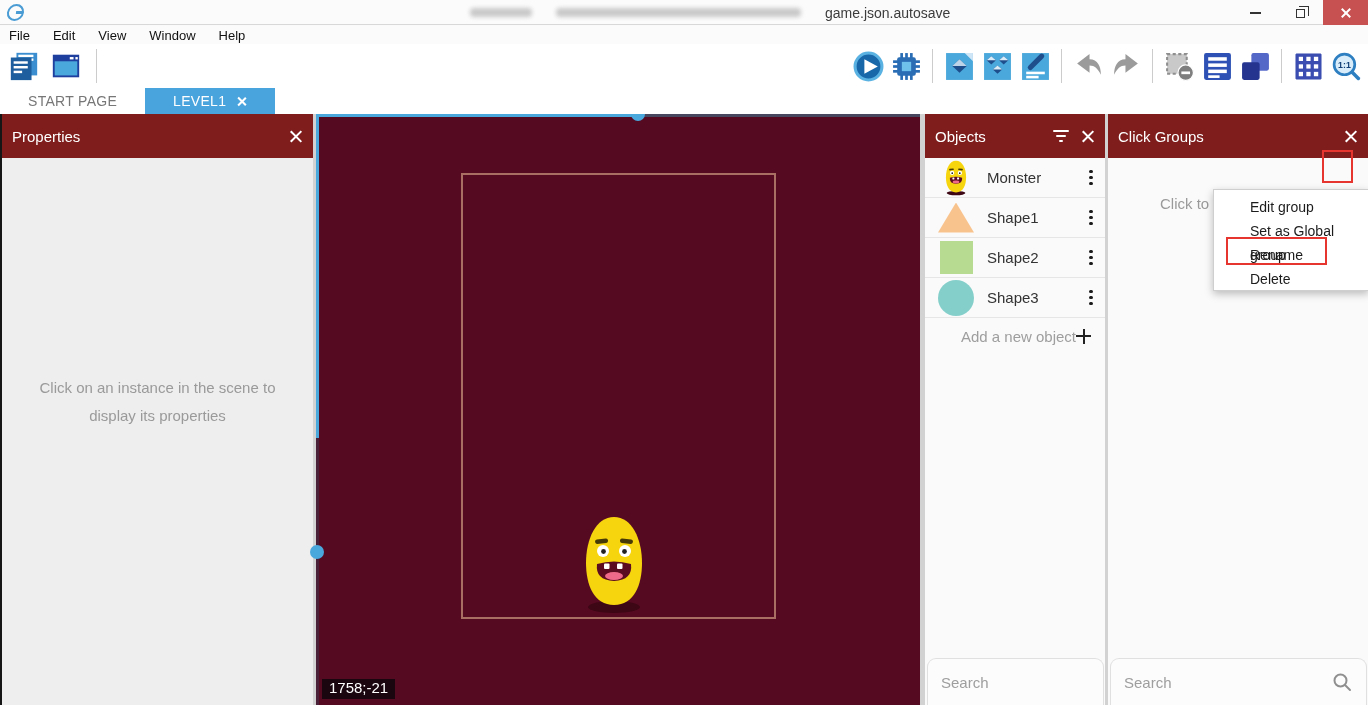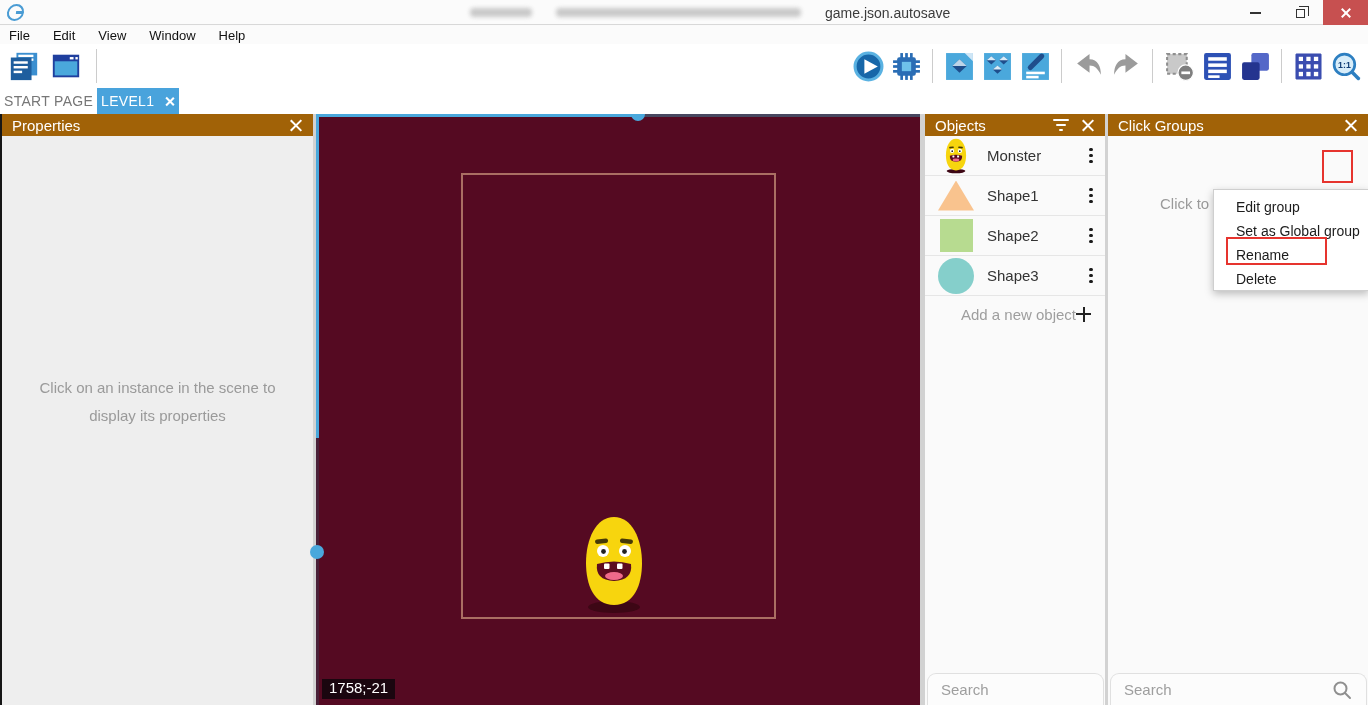--- a/index.html
+++ b/index.html
@@ -29,33 +29,33 @@
 
   
   .toolbar { position:absolute; left:0; top:44px; width:100%; height:44px; background:#fff; display:flex; align-items:center; }
   .tb-left { display:flex; align-items:center; gap:10px; padding-left:8px; }
   .tb-right { position:absolute; right:6px; display:flex; align-items:center; gap:6px; }
   .tb-sep { width:1px; height:34px; background:#ccc; margin:0 4px; }
   .tb-icon { width:32px; height:32px; display:flex; align-items:center; justify-content:center; }
 
   
   .tabbar { position:absolute; left:0; top:88px; width:100%; height:26px; background:#fff; display:flex; align-items:stretch; }
-  .tab { display:flex; align-items:center; gap:10px; padding:0 4px; font-size:14px; color:#777; letter-spacing:.3px; }
+  .tab { display:flex; align-items:center; gap:10px; padding:0 28px; font-size:14px; color:#777; letter-spacing:.3px; }
   .tab.active { background:#49a3dc; color:#fff; }
   .tab-x { position:relative; width:11px; height:11px; }
   .tab-x::before,.tab-x::after { content:""; position:absolute; left:5px; top:0; width:1.8px; height:11px; background:#999; }
   .tab-x::before{transform:rotate(45deg);} .tab-x::after{transform:rotate(-45deg);}
   .tab.active .tab-x::before,.tab.active .tab-x::after { background:#fff; }
 
   
   .main { position:absolute; left:0; top:114px; width:1368px; height:591px; background:#d2d2d2; }
   .left-edge { position:absolute; left:0; top:0; width:2px; height:100%; background:#161616; }
 
   
-  .panel-header { height:22px; background:#a16207; color:#fff; display:flex; align-items:center; padding:0 10px; }
+  .panel-header { height:44px; background:#7f1d1d; color:#fff; display:flex; align-items:center; padding:0 10px; }
   .panel-header .ph-title { font-size:15px; flex:1; }
   .ph-x { position:relative; width:14px; height:14px; margin-left:10px; }
   .ph-x::before,.ph-x::after { content:""; position:absolute; left:6px; top:0; width:2.2px; height:15px; background:#fff; }
   .ph-x::before{transform:rotate(45deg);} .ph-x::after{transform:rotate(-45deg);}
   .filter-icon { display:flex; flex-direction:column; align-items:center; gap:2.5px; padding:2px; }
   .filter-icon i { display:block; height:2.5px; background:#fff; border-radius:1px; }
   .filter-icon i:nth-child(1){width:16px;} .filter-icon i:nth-child(2){width:10px;} .filter-icon i:nth-child(3){width:4px;}
 
   .properties-panel { position:absolute; left:2px; top:0; width:311px; height:100%; background:#eee; }
   .prop-msg { position:absolute; left:15px; top:260px; width:281px; text-align:center; font-size:15px; line-height:28px; color:#9a9a9a; }
@@ -82,33 +82,33 @@
   .shape-triangle { width:36px; height:30px; background:#f9c38e; clip-path:polygon(50% 0,100% 100%,0 100%); }
   .shape-square { width:33px; height:33px; background:#b7db90; }
   .shape-circle { width:36px; height:36px; border-radius:50%; background:#85cfcb; }
   .shape-pentagon { width:38px; height:36px; background:#f5a8c0; clip-path:polygon(50% 0,100% 38%,81% 100%,19% 100%,0 38%); }
   .add-row { height:36px; display:flex; align-items:center; padding:0 14px 0 21px; color:#9e9e9e; font-size:15px;text-align:right; }
   .add-row .add-label { flex:1; }
   .plus-icon { position:relative; width:15px; height:15px; }
   .plus-icon::before { content:""; position:absolute; left:6.5px; top:0; width:2.2px; height:15px; background:#222; }
   .plus-icon::after { content:""; position:absolute; left:0; top:6.5px; width:15px; height:2.2px; background:#222; }
 
-  .search-card { position:absolute; left:2px; right:1px; bottom:0; height:32px; background:#fcfcfc; border:1px solid #e0e0e0; border-bottom:none; border-radius:9px 9px 0 0; display:flex; align-items:center; padding:0 13px; }
+  .search-card { position:absolute; left:2px; right:1px; bottom:0; height:47px; background:#fcfcfc; border:1px solid #e0e0e0; border-bottom:none; border-radius:9px 9px 0 0; display:flex; align-items:center; padding:0 13px; }
   .search-input { flex:1; border:none; outline:none; background:transparent; font-size:15px; color:#444; font-family:"Liberation Sans",sans-serif; }
   .search-input::placeholder { color:#9e9e9e; }
 
   
   .groups-panel { position:absolute; left:1108px; top:0; width:260px; height:100%; background:#fafafa; }
   .group-row { height:46px; display:flex; align-items:center; border-bottom:1px solid #e6e6e6; padding-left:14px; }
   .group-label { flex:1; font-size:15px; color:#333; }
   .group-row .kebab { padding:6px 14px 6px 8px; }
   .annot-kebab { position:absolute; left:214px; top:36px; width:31px; height:33px; border:2px solid #e6342e; z-index:30; }
   .groups-hint { position:absolute; left:52px; top:81px; font-size:15px; color:#9a9a9a; }
   .context-menu { position:absolute; left:105px; top:75px; width:156px; height:102px; background:#fff; border:1px solid #cfcfcf; box-shadow:0 3px 8px rgba(0,0,0,.25); z-index:20; padding-top:5px; }
-  .cm-item { height:24px; line-height:24px; padding-left:22px; font-size:14px; color:#1c1c1c; }
+  .cm-item { height:24px; line-height:24px; padding-left:36px; font-size:14px; color:#1c1c1c; }
   .annot-rename { position:absolute; left:12px; top:47px; width:101px; height:28px; border:2px solid #e6342e; }
 
   svg text { font-family:"Liberation Sans",sans-serif; }
 </style>
 </head>
 <body>
 
 <div class="app">
 
   <svg width="0" height="0" style="position:absolute">

